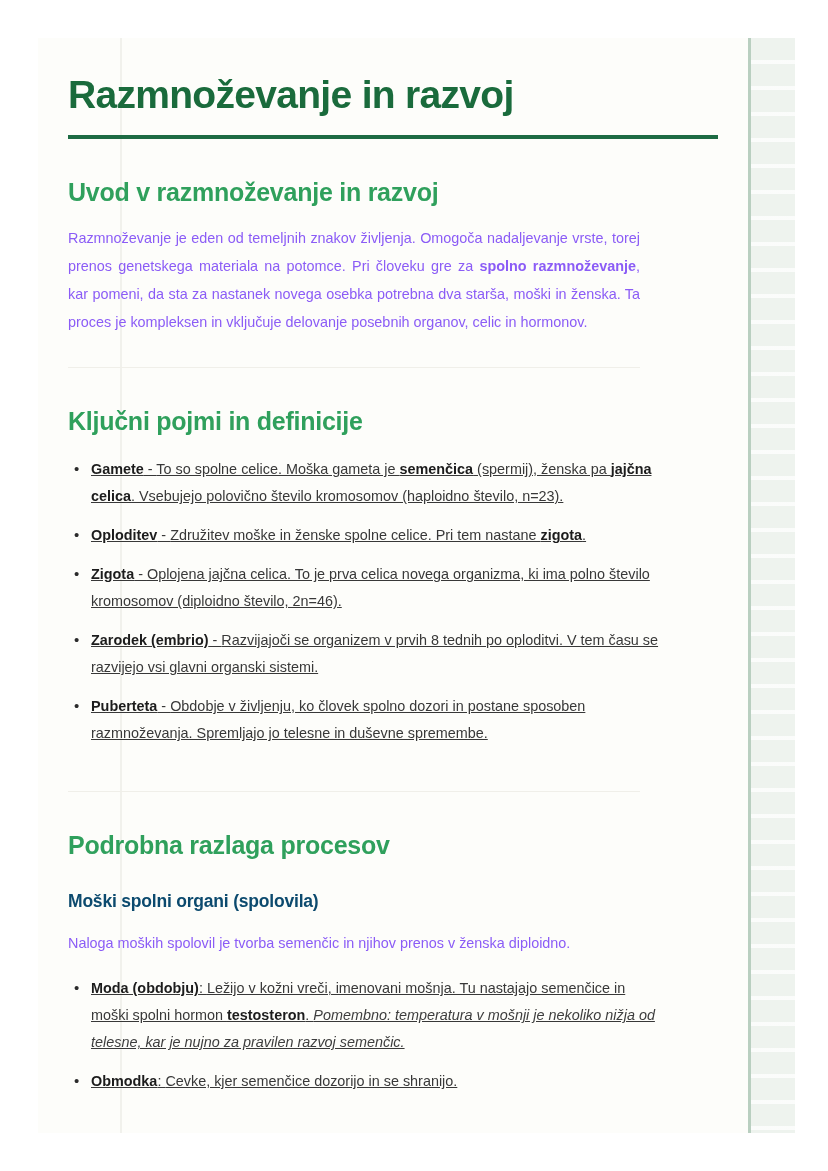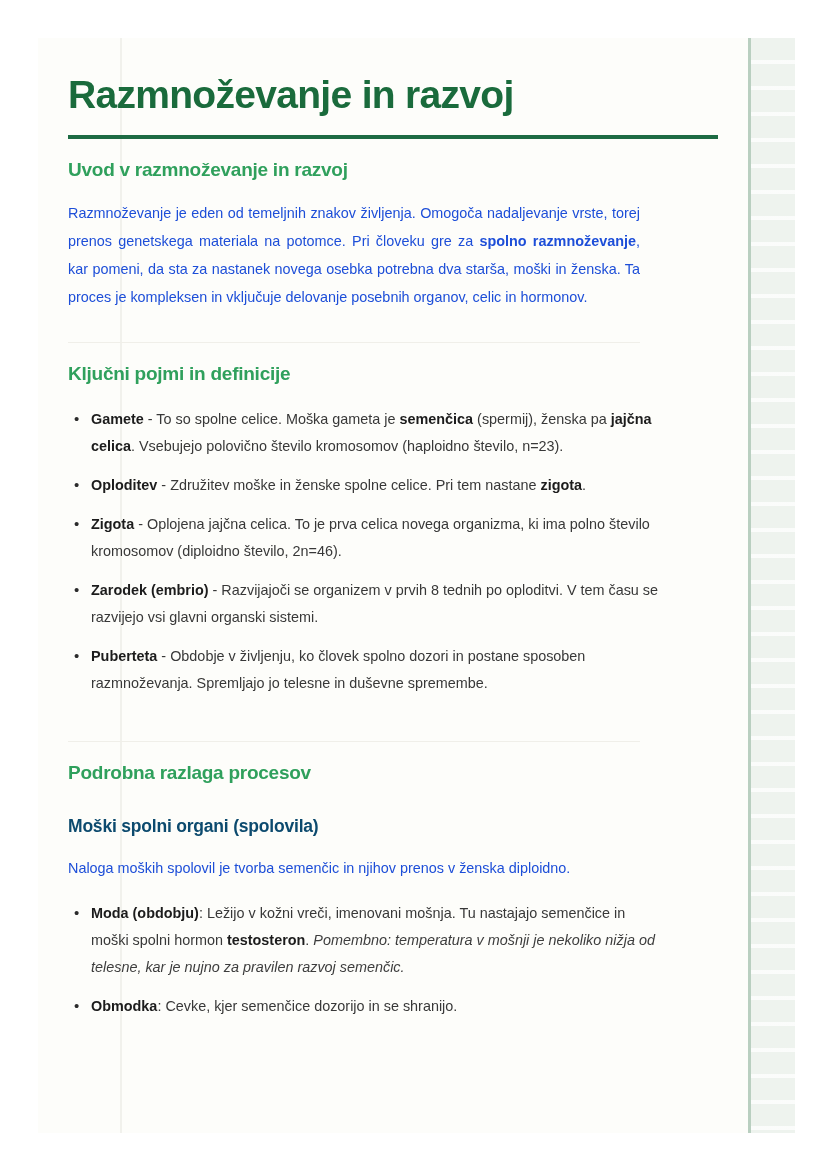--- a/index.html
+++ b/index.html
@@ -85,43 +85,43 @@
   }
   .title-rule {
     margin-top: 19px;
     width: 650px;
     height: 4px;
     background: #1d6b43;
   }
 
   h2.section {
     margin: 0;
-    padding-top: 20px;
-    font-size: 19px;
+    padding-top: 38px;
+    font-size: 25px;
     line-height: 1.2;
     font-weight: 700;
     color: #2fa05c;
     letter-spacing: -0.25px;
   }
   h3.subsection {
     margin: 0;
     padding-top: 31px;
     font-size: 17.5px;
     line-height: 1.2;
     font-weight: 700;
     color: #0c4a6e;
     letter-spacing: -0.2px;
   }
 
   p.body-text {
     margin: 0;
     padding-top: 17px;
     font-size: 14.4px;
     line-height: 28px;
-    color: #1d4ed8;
+    color: #8b5cf6;
     text-align: justify;
     width: 572px;
   }
   p.body-text.flow {
     text-align: left;
   }
 
   hr.divider {
     border: 0;
     margin: 0;
@@ -141,20 +141,21 @@
   ul.term-list.second { padding-top: 18px; }
 
   ul.term-list li {
     position: relative;
     padding-left: 23px;
     padding-bottom: 12px;
     font-size: 14.4px;
     line-height: 27px;
     color: #383838;
     width: 572px;
+    text-decoration: underline;
   }
   ul.term-list li::before {
     content: "•";
     position: absolute;
     left: 6px;
     top: -1px;
     font-size: 15px;
     line-height: 27px;
     color: #2b2b2b;
   }

